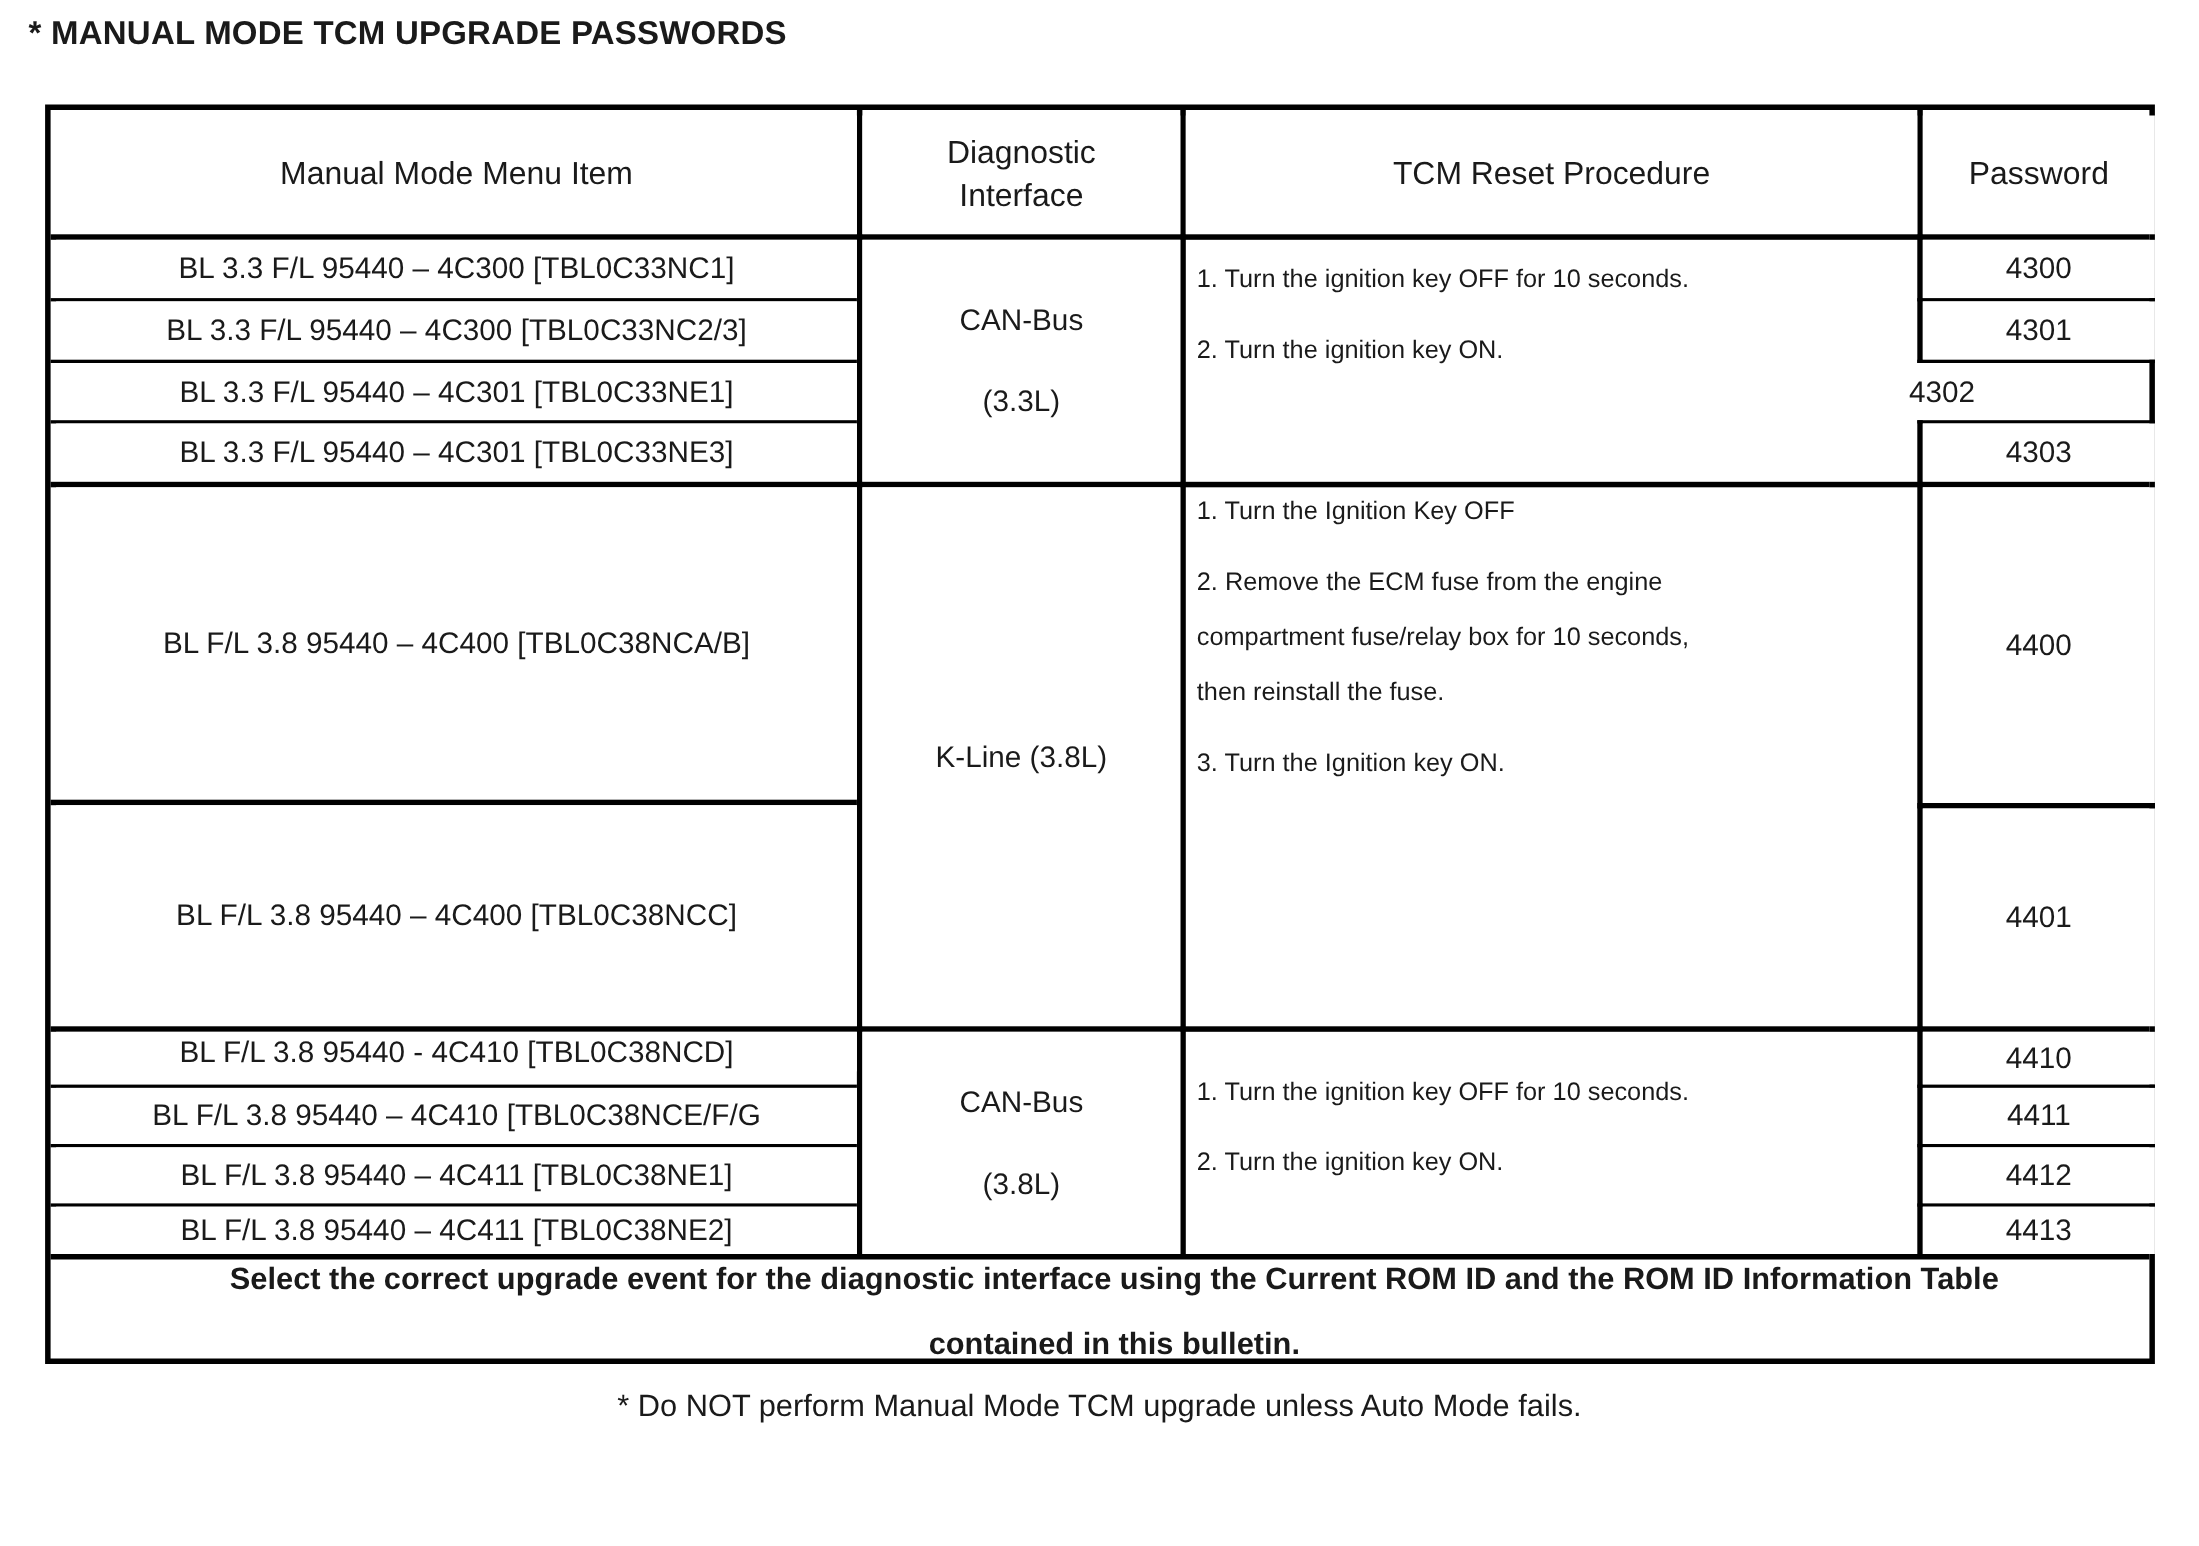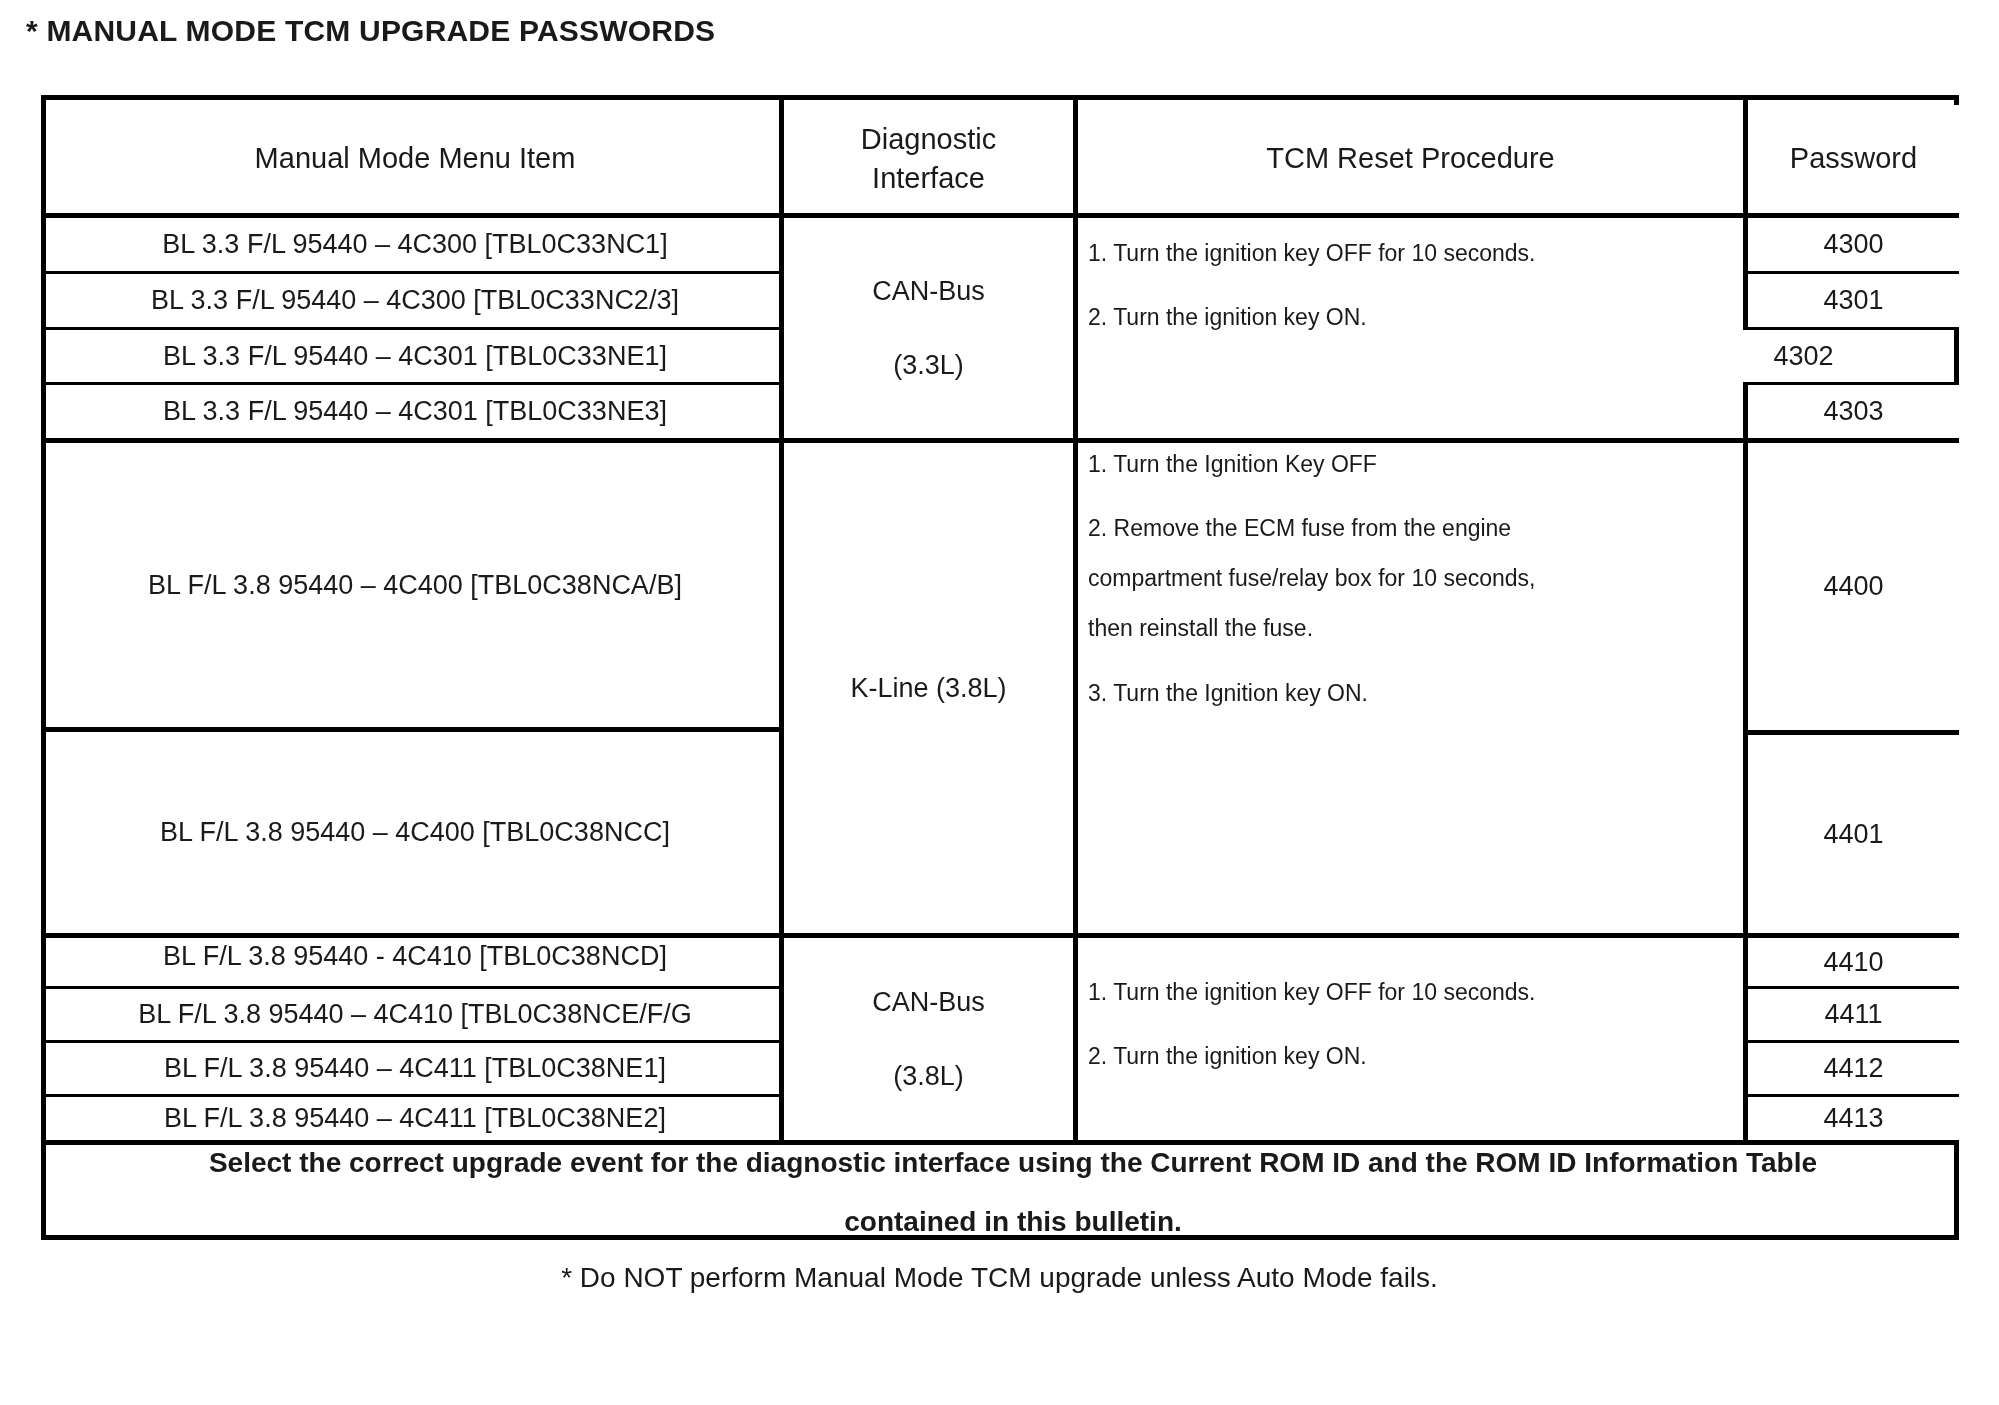--- a/index.html
+++ b/index.html
@@ -183,21 +183,21 @@
   <div class="cell" style="left:1702px; top:118px; width:211px; height:53px;">
     <span>4300</span>
   </div>
   <div class="rule-h thin" style="left:1697px; top:171px; width:216px;"></div>
 
   <div class="cell" style="left:1702px; top:174px; width:211px; height:53px;">
     <span>4301</span>
   </div>
   <div class="rule-h thin" style="left:1697px; top:227px; width:216px;"></div>
 
-  <div class="cell" style="left:1652px; top:230px; width:211px; height:52px;">
+  <div class="cell" style="left:1614px; top:230px; width:211px; height:52px;">
     <span>4302</span>
   </div>
   <div class="rule-h thin" style="left:1697px; top:282px; width:216px;"></div>
 
   <div class="cell" style="left:1702px; top:285px; width:211px; height:53px;">
     <span>4303</span>
   </div>
 
   <div class="rule-h" style="left:0; top:338px; width:1908px;"></div>
 

